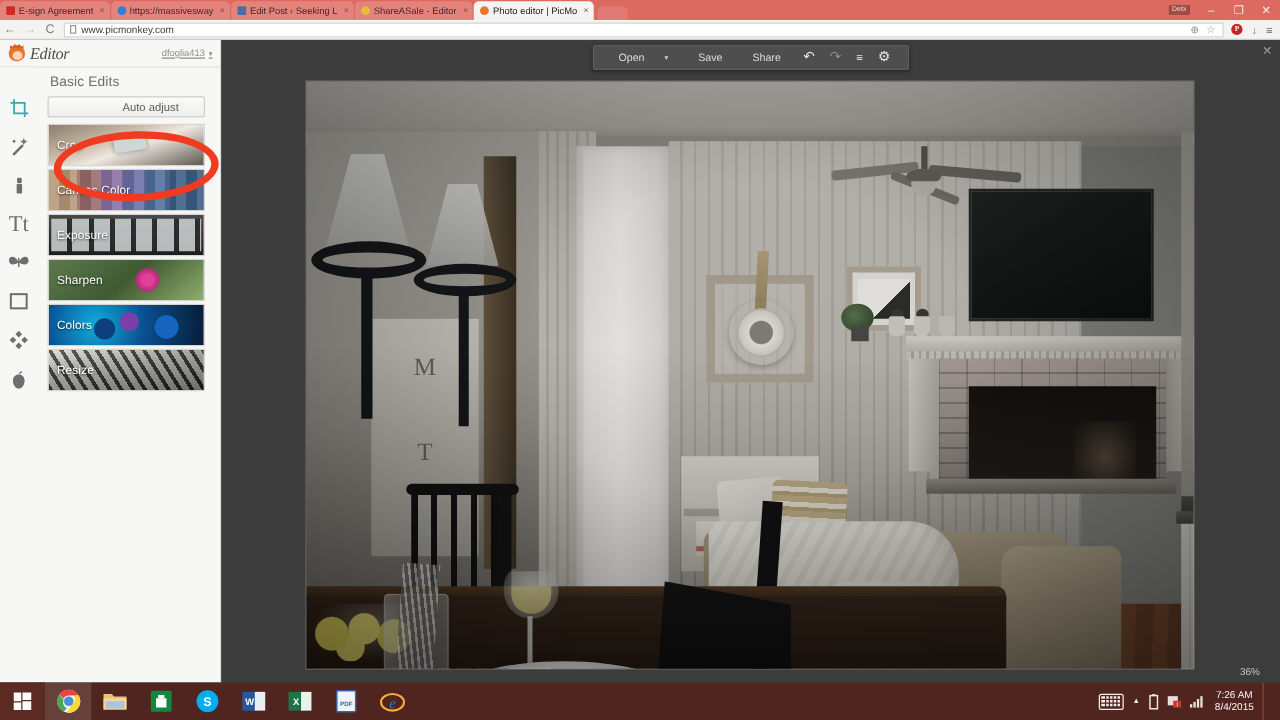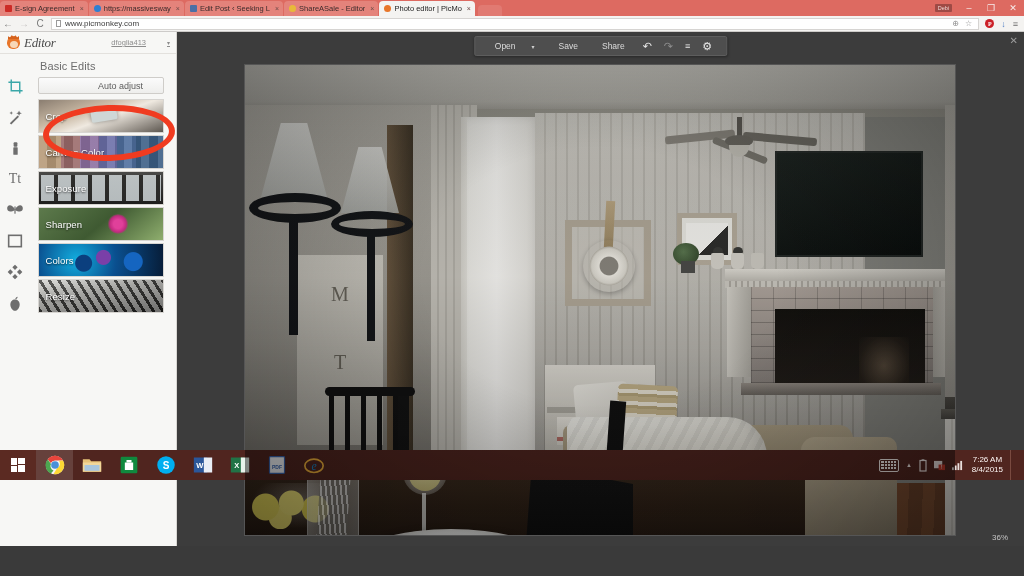--- a/index.html
+++ b/index.html
@@ -2,21 +2,21 @@
 <html><head>
 <meta charset="utf-8">
 <style>
   * { box-sizing: border-box; margin: 0; padding: 0; }
   html, body {
     width: 1024px; height: 576px;
     overflow: hidden;
     font-family: "Liberation Sans", sans-serif;
     background: #3a3a3a;
   }
-  #app { position: relative; width: 1024px; height: 480px; }
+  #app { position: relative; width: 1024px; height: 576px; }
 
   
   .chrome-tabstrip {
     position: absolute; top: 0; left: 0; width: 1024px; height: 16px;
     background: #dd6a61;
     display: flex; align-items: flex-end;
   }
   .tab {
     position: relative;
     height: 15px;
@@ -121,21 +121,21 @@
   .pm-logo .face {
     position: absolute; left: 3.5px; top: 6px; width: 8px; height: 7px;
     background: #f7d8b8; border-radius: 50%;
   }
   .pm-wordmark {
     font-family: "Liberation Serif", serif; font-style: italic;
     font-size: 13px; color: #4c4c4c; letter-spacing: -0.3px;
   }
   .pm-user {
     margin-left: auto; font-size: 7.5px; color: #8d8d8d;
-    display: flex; align-items: center; gap: 21px; text-decoration: underline;
+    display: flex; align-items: center; gap: 3px; text-decoration: underline;
   }
   .pm-user .caret { font-size: 6px; }
 
   .pm-body { display: flex; height: 492px; }
   .pm-rail {
     width: 30px; padding-top: 22px;
     display: flex; flex-direction: column; align-items: center;
     gap: 11px; background: #f7f7f5;
   }
   .rail-icon {
@@ -594,21 +594,21 @@
               <path d="M6 3l.8 1.8L8.6 5.6 6.8 6.4 6 8.2 5.2 6.4 3.4 5.6l1.8-.8z"></path>
             </svg>
           </span>
           <span class="rail-icon">
             <svg width="15" height="17" viewBox="0 0 24 24" fill="currentColor">
               <rect x="9" y="2" width="6" height="7" rx="1.5"></rect>
                 <rect x="8.5" y="10" width="7" height="12" rx="1"></rect>
             </svg>
           </span>
           <span class="rail-icon">
-            <span style="font-family:'Liberation Serif',serif;font-size:14px;line-height:14px;">Tt</span>
+            <span style="font-family:'Liberation Serif',serif;font-size:18px;line-height:14px;">Tt</span>
           </span>
           <span class="rail-icon">
             <svg width="18" height="14" viewBox="0 0 24 18" fill="currentColor">
               <path d="M12 9C9 1 1 1 1.6 7.4 2 12 7 12 12 9zM12 9c3-8 11-8 10.4-1.6C22 12 17 12 12 9z"></path>
               <rect x="11.2" y="4" width="1.6" height="10" rx=".8"></rect>
             </svg>
           </span>
           <span class="rail-icon">
             <svg width="16" height="16" viewBox="0 0 24 24" fill="none" stroke="currentColor" stroke-width="2.4">
               <rect x="2.5" y="3.5" width="19" height="17"></rect>

